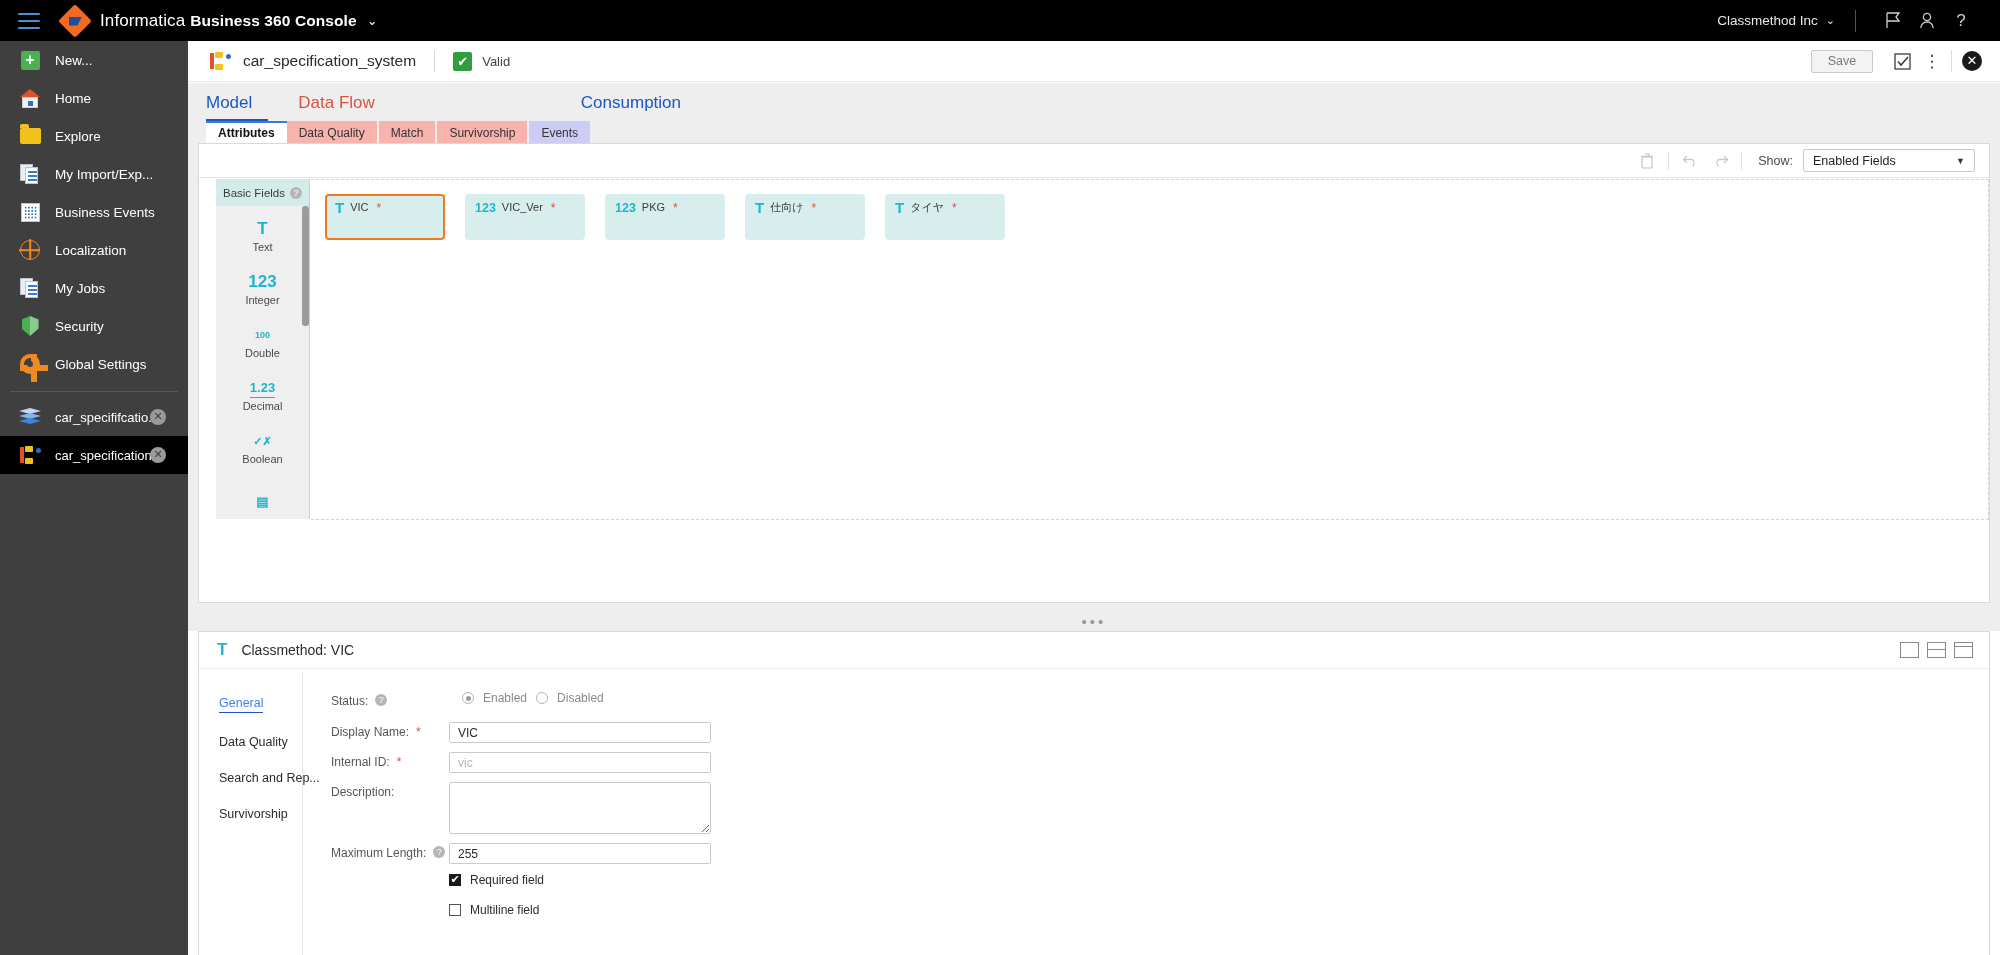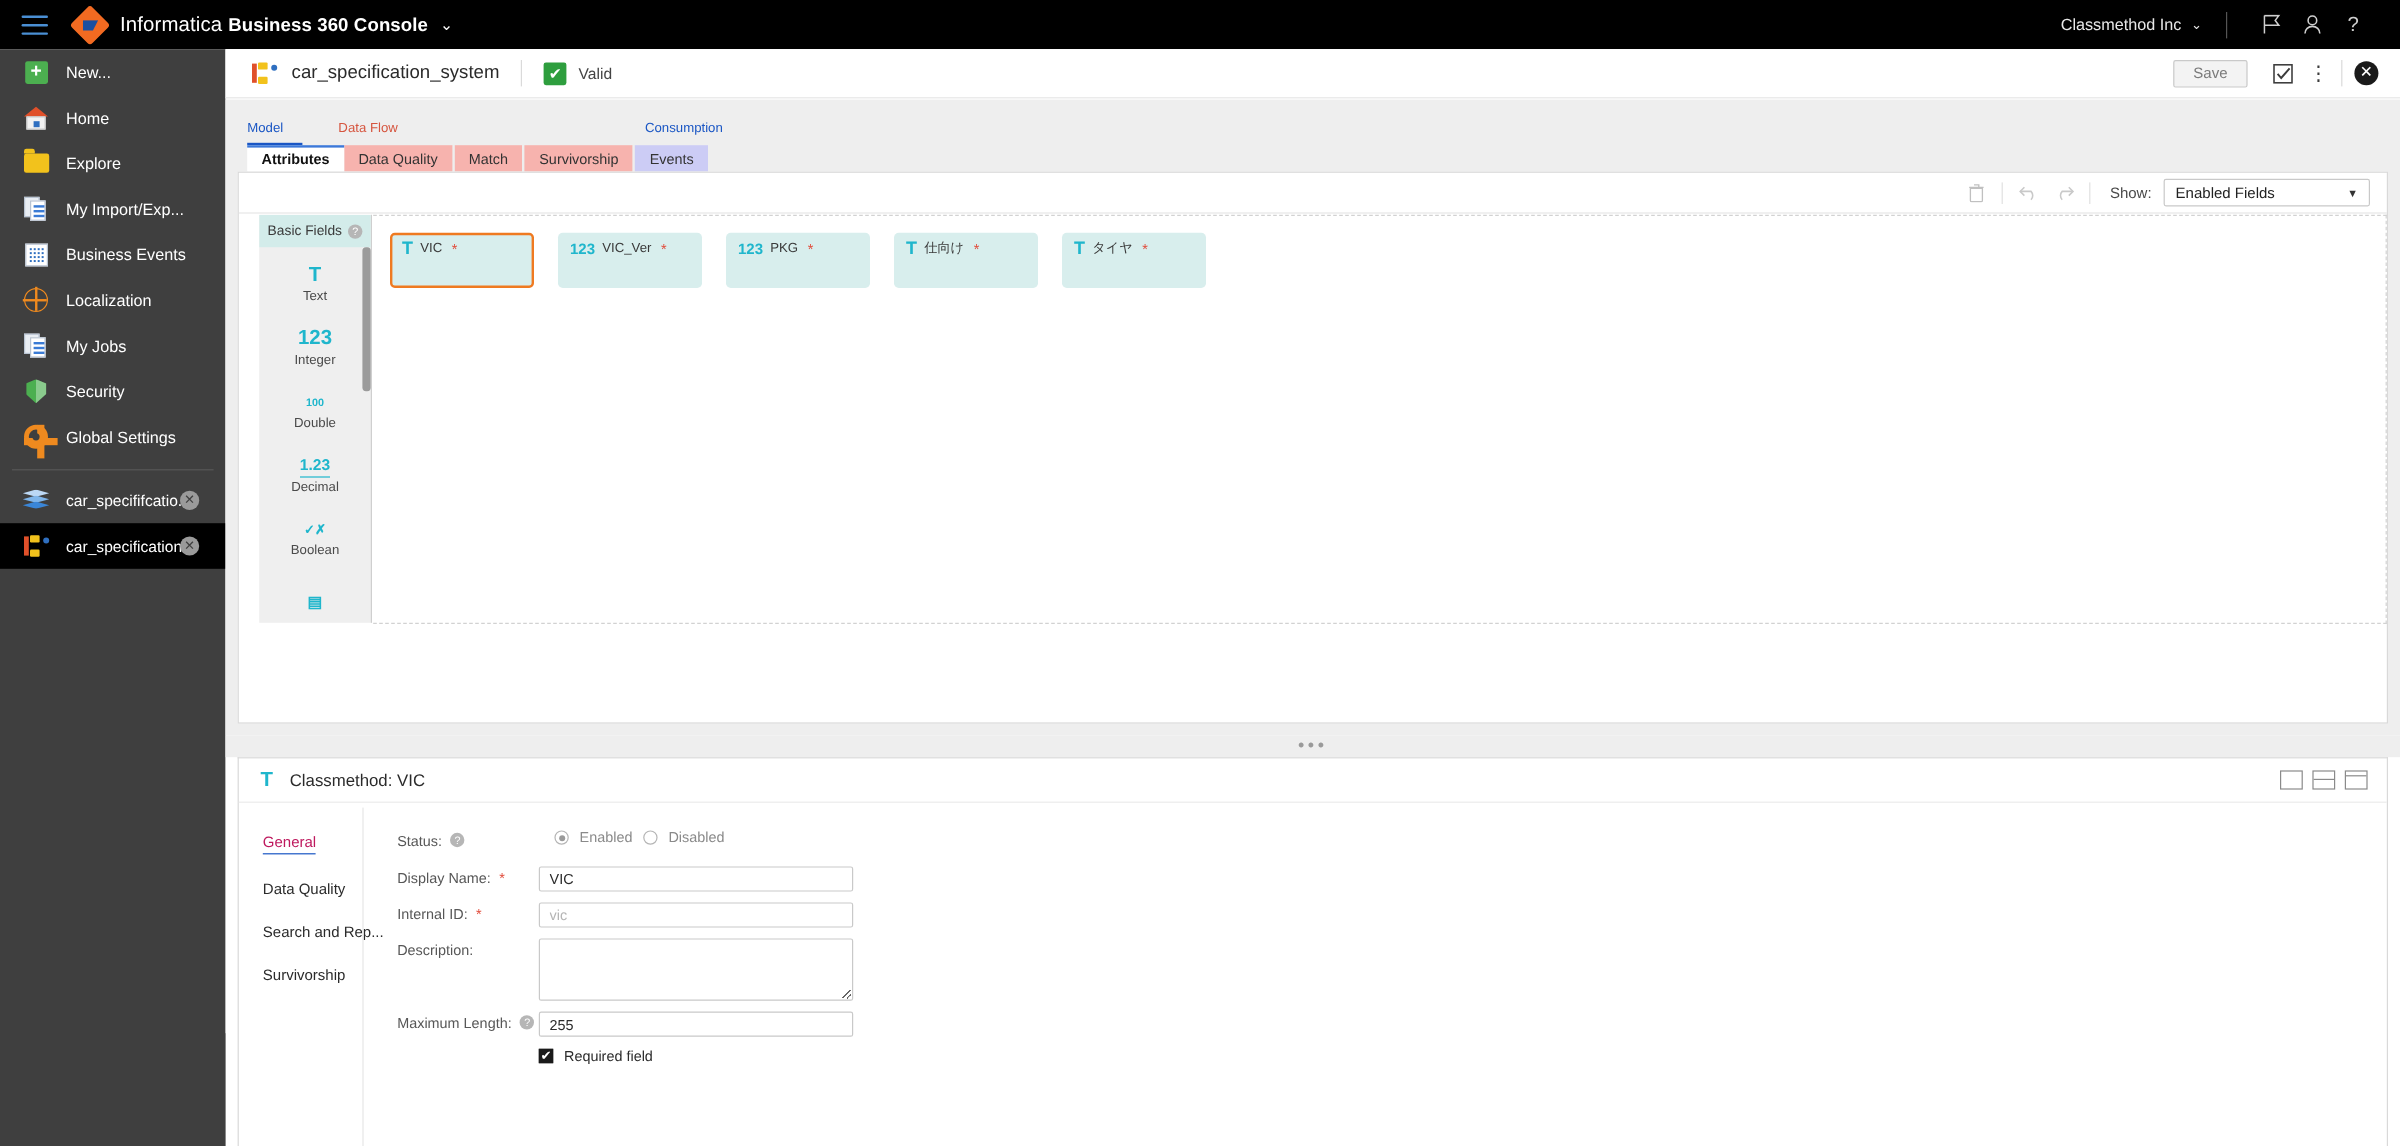--- a/index.html
+++ b/index.html
@@ -137,21 +137,21 @@
   .close-circle { width: 20px; height: 20px; border-radius: 50%; background: #1a1a1a; color: #fff;
     font-size: 13px; line-height: 20px; text-align: center; cursor: pointer;
     font-family: "DejaVu Sans", sans-serif; }
 
   
   .editor {
     position: absolute; top: 42px; left: 0; width: 1812px; height: 530px;
     background: #eeeeee; padding: 0;
   }
   .tabs-row { display: flex; align-items: flex-end; padding-left: 18px; height: 38px; }
-  .tab1 { font-size: 11px; padding: 0 16px 8px 0; cursor: pointer; white-space: nowrap; }
+  .tab1 { font-size: 17px; padding: 0 16px 8px 0; cursor: pointer; white-space: nowrap; }
   .tab1.blue { color: #1a56c4; }
   .tab1.red { color: #d6553f; }
   .tab1.sel { border-bottom: 2px solid #1a56c4; padding-bottom: 6px; margin-bottom: 0; }
 
   .subtabs-row { display: flex; padding-left: 18px; height: 22px; }
   .stab {
     font-size: 12px; padding: 3px 12px 4px 12px; cursor: pointer; white-space: nowrap;
     color: #333; line-height: 14px; border-top: 2px solid transparent;
   }
   .stab.sel { background: #ffffff; border-top: 2px solid #3c78d8; color: #111; font-weight: bold; }
@@ -232,21 +232,21 @@
   .props-ico { color: #1fb6cc; font-size: 17px; font-weight: bold; margin-right: 14px; }
   .props-title { font-size: 14px; color: #2b2b2b; }
   .props-hdr-right { margin-left: auto; display: flex; gap: 8px; padding-right: 16px; }
   .layout-ico { width: 19px; height: 16px; border: 1.4px solid #8a8a8a; cursor: pointer; position: relative; }
   .layout-ico.b:after { content: ""; position: absolute; left: 0; right: 0; top: 6px; height: 1.4px; background: #8a8a8a; }
   .layout-ico.c:after { content: ""; position: absolute; left: 0; right: 0; top: 3px; height: 1.4px; background: #8a8a8a; }
 
   .props-body { display: flex; height: 286px; }
   .props-nav { width: 103px; padding: 24px 0 0 20px; flex: 0 0 auto; }
   .pnav { font-size: 12.5px; color: #2b2b2b; margin-bottom: 22px; cursor: pointer; white-space: nowrap; }
-  .pnav.sel { color: #be185d; border-bottom: 1.5px solid #1a56c4; display: inline-block; padding-bottom: 2px; }
+  .pnav.sel { color: #3b82f6; border-bottom: 1.5px solid #1a56c4; display: inline-block; padding-bottom: 2px; }
   .props-divider { width: 1px; background: #e6e6e6; margin-top: 4px; }
   .props-form { flex: 1; padding: 22px 0 0 28px; }
   .frow { display: flex; align-items: flex-start; margin-bottom: 9px; }
   .flabel { width: 118px; font-size: 12px; color: #575757; padding-top: 3px; flex: 0 0 auto;
     display: flex; align-items: flex-start; gap: 7px; }
   .req-star { color: #e14b3a; font-size: 12px; }
   .radio-wrap { display: flex; flex-direction: row; gap: 9px; padding-left: 13px; }
   .radio-line { display: flex; align-items: center; gap: 9px; cursor: pointer; }
   .radio { width: 12px; height: 12px; border-radius: 50%; border: 1px solid #b5b5b5; background: #fff;
     position: relative; }
@@ -619,16 +619,20 @@
             <span>Maximum Length:</span>
             <span class="q-badge">?</span>
           </div>
           <input class="inp" type="text" value="255" style="">
         </div>
 
         <label class="cbox-line" style="margin-top:9px;">
           <span class="cbox on"></span>
           <span class="cbox-lbl">Required field</span>
         </label>
+        <label class="cbox-line" style="margin-top:16px;">
+          <span class="cbox"></span>
+          <span class="cbox-lbl">Multiline field</span>
+        </label>
       </div>
     </div>
   </div>
 </div>
 
 </body></html>

